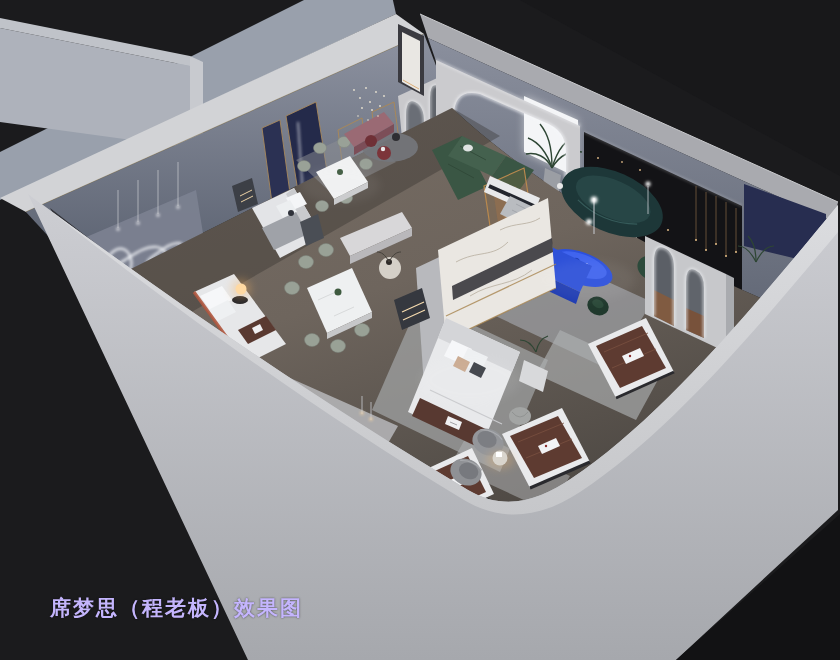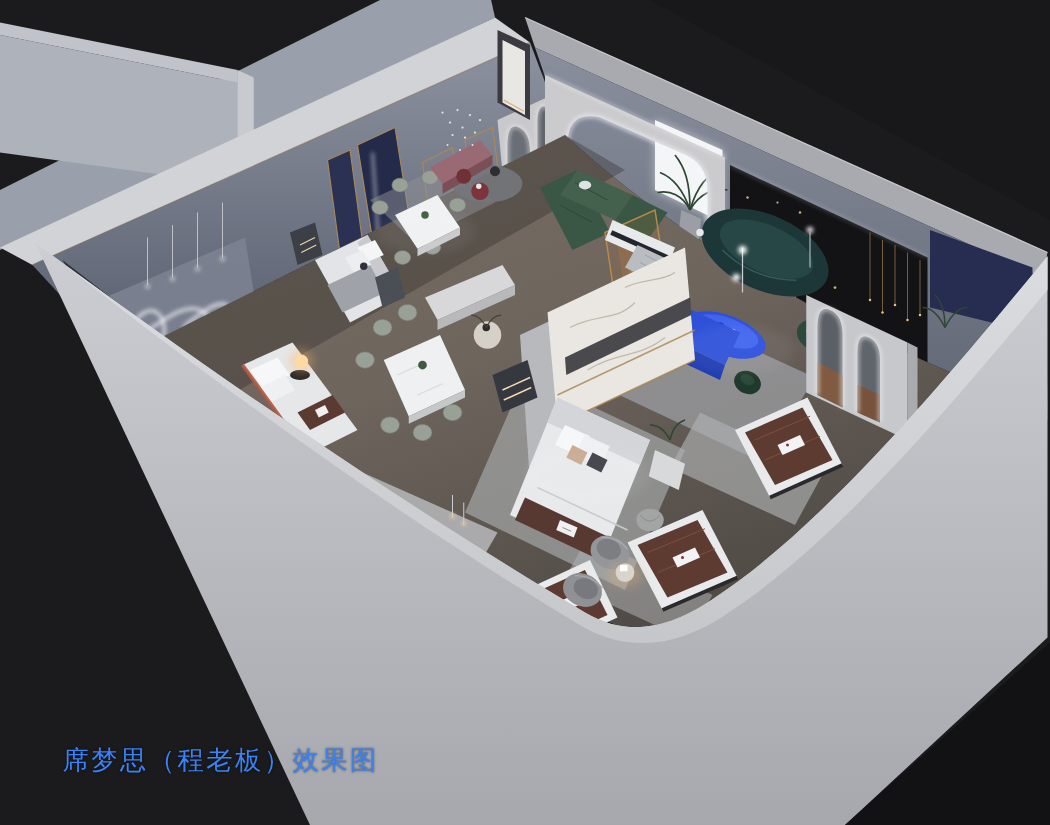--- a/index.html
+++ b/index.html
@@ -1,20 +1,20 @@
 <!DOCTYPE html>
 <html><head>
 <meta charset="utf-8">
 <style>
   html,body{margin:0;padding:0;background:#000;}
   .stage{position:relative;width:840px;height:660px;overflow:hidden;background:#1b1b1d;
          font-family:"DejaVu Sans","Liberation Sans",sans-serif;}
   .stage svg{position:absolute;left:0;top:0;}
-  .caption{position:absolute;left:50px;top:594px;color:#3b82f6;font-size:21px;
-           letter-spacing:2px;font-weight:400;text-shadow:0 0 2px rgba(0,0,0,.6);}
+  .caption{position:absolute;left:50px;top:594px;color:#c4b5fd;font-size:21px;
+           letter-spacing:2px;font-weight:700;text-shadow:0 0 2px rgba(0,0,0,.6);}
 </style>
 </head>
 <body>
 
 <div class="stage">
 <svg width="840" height="660" viewBox="0 0 840 660">
   <defs>
     <linearGradient id="wallFace" x1="0" y1="0" x2="0" y2="1">
       <stop offset="0" stop-color="#cdced3"></stop>
           <stop offset="1" stop-color="#a6a8ad"></stop>

